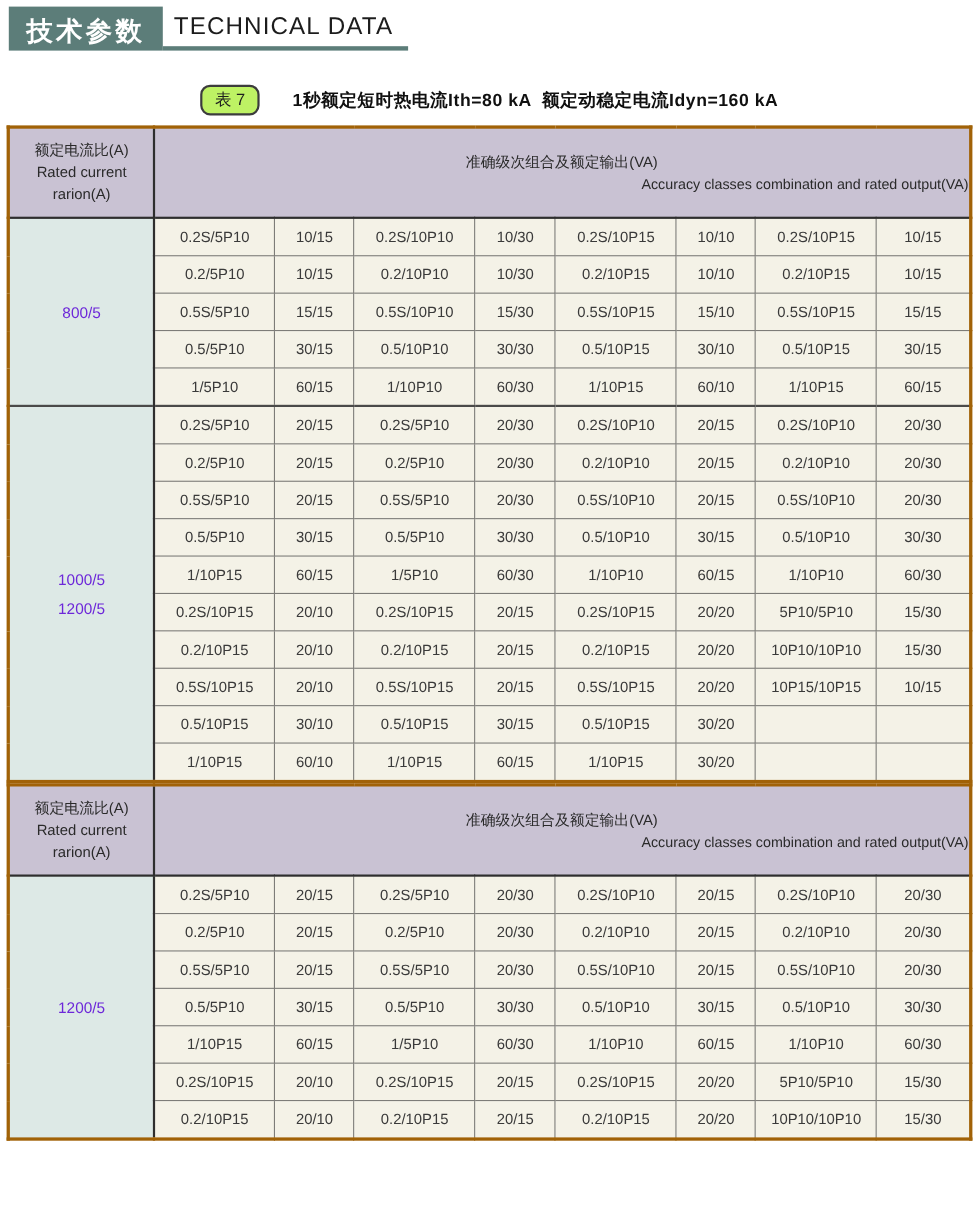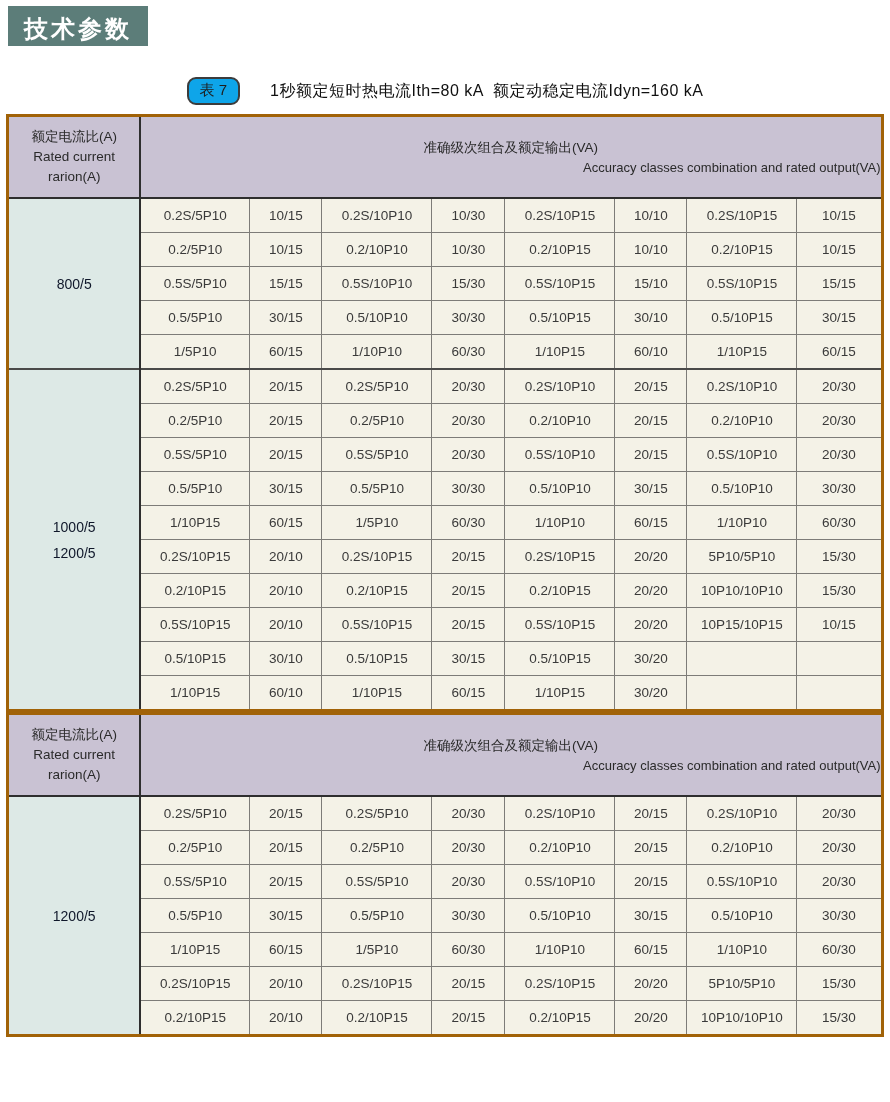--- a/index.html
+++ b/index.html
@@ -11,48 +11,51 @@
   .title-zh {
     background:var(--teal,#5c7d79); color:#fff; font-weight:bold; font-size:24px;
     letter-spacing:3px; padding:5px 16px 0 16px; line-height:36px;
   }
   .title-en-wrap { border-bottom:4px solid var(--teal,#5c7d79); padding:0 14px 0 10px; display:flex; align-items:center; }
   .title-en { font-size:22px; color:#1c1c1c; letter-spacing:1px; }
 
   
   .caption { display:flex; align-items:center; justify-content:center; gap:30px; margin:31px 0 9px 0; }
   .badge {
-    background:#0ea5e9; border:2px solid #3c3c3c; border-radius:9px;
+    background:#bef264; border:2px solid #3c3c3c; border-radius:9px;
     padding:2px 11px 3px 11px; font-size:15px; color:#1e1e1e; white-space:pre;
   }
-  .caption-text { font-size:16px; font-weight:normal; color:#101010; white-space:pre; letter-spacing:0.5px; }
+  .caption-text { font-size:16px; font-weight:bold; color:#101010; white-space:pre; letter-spacing:0.5px; }
 
   
   table { border-collapse:collapse; table-layout:fixed; width:874px; margin:0 auto; border:3px solid #a16207; }
   th, td { border:1px solid #7d7c78; text-align:center; vertical-align:middle; padding:0; }
   thead th {
     background:var(--hdr,#c9c2d3); font-weight:normal; color:#2a2a2a;
     height:80px; border-bottom:2px solid #2e2e2e;
   }
   thead th.ratio-head { border-right:2px solid #2e2e2e; }
   thead .h-zh { font-size:13.5px; line-height:20px; }
   thead .h-en { font-size:13px; line-height:19px;text-align:right; }
   td.label-cell {
     background:var(--lbl,#dde9e6); border-right:2px solid #2e2e2e;
-    font-size:14px; color:#0f172a; line-height:26px;
+    font-size:14px; color:#6d28d9; line-height:26px;
   }
   td.data-cell { background:var(--cell,#f4f2e7); height:33px; font-size:13.5px; color:#3a3a3a; }
   tr.section-start td { border-top:2px solid #4a4a49; }
 </style>
 </head>
 <body>
 
 <div class="page">
   <div class="title-bar">
     <div class="title-zh">技术参数</div>
+    <div class="title-en-wrap">
+      <div class="title-en">TECHNICAL DATA</div>
+    </div>
   </div>
   <div id="tables">
       <div class="caption">
         <span class="badge">表 7</span>
         <span class="caption-text">1秒额定短时热电流Ith=80 kA  额定动稳定电流Idyn=160 kA</span>
       </div>
       <table>
         <colgroup>
           <col style="width: 132px;">
           <col style="width: 110px;">

